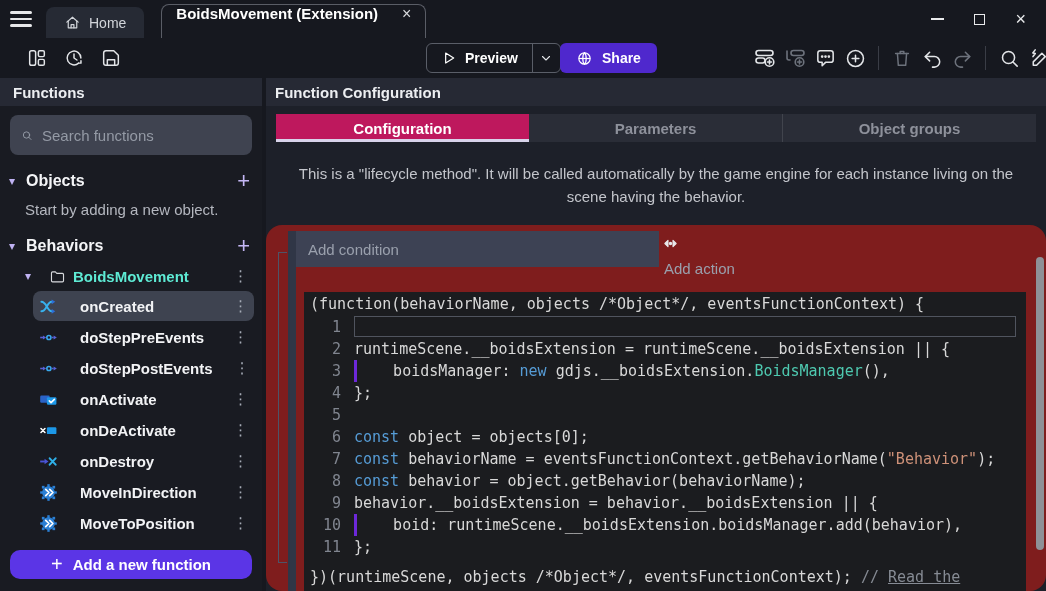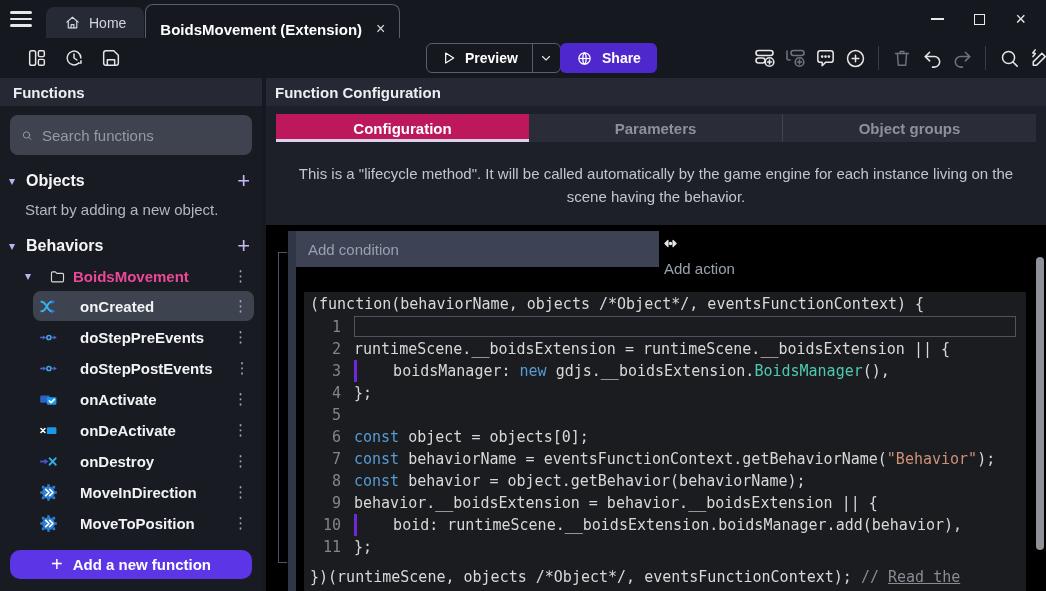--- a/index.html
+++ b/index.html
@@ -7,23 +7,23 @@
               font-family:"Liberation Sans", sans-serif; color:#e8e9ec; }
   .app { position:relative; width:1046px; height:591px; }
 
   
   .titlebar { position:absolute; top:0; left:0; width:1046px; height:38px;
               display:flex; align-items:flex-end; background:#16181f; }
   .hamburger { align-self:center; margin:0 14px 0 10px; width:22px; cursor:pointer; }
   .hamburger span { display:block; height:2.5px; background:#e7e8ea; border-radius:2px; margin:4px 0; }
   .tab-home { height:31px; padding:0 18px; background:#262a34; border-radius:8px 8px 0 0;
               display:flex; align-items:center; gap:8px; color:#d2d5da; font-size:14px; }
-  .tab-active { height:34px; margin-left:1px; padding:0 14px; background:#16181f;
+  .tab-active { height:34px; margin-left:17px; padding:0 14px; background:#16181f;
                 border:1px solid #5a5d66; border-bottom:none; border-radius:8px 8px 0 0;
-                display:flex; align-items:flex-end; gap:14px; color:#ffffff; font-weight:700; font-size:15px; }
+                display:flex; align-items:flex-start; gap:24px; color:#ffffff; font-weight:700; font-size:15px; }
   .tab-close { color:#d8dadd; font-size:16px; font-weight:400; cursor:pointer; }
   .win-controls { margin-left:auto; align-self:center; display:flex; gap:30px; margin-right:20px; align-items:center; }
   .win-min { width:13px; height:2px; background:#e9eaec; display:inline-block; }
   .win-max { width:11px; height:11px; border:1.5px solid #e9eaec; display:inline-block; }
   .win-close { color:#e9eaec; font-size:18px; line-height:12px; }
 
   
   .toolbar { position:absolute; top:38px; left:12px; width:1046px; height:40px; background:#16181f; }
   .tb-left { position:absolute; left:12px; top:7px; display:flex; gap:11px; }
   .tb-icon { width:26px; height:26px; display:flex; align-items:center; justify-content:center; cursor:pointer; }
@@ -51,21 +51,21 @@
   .search-box input { flex:1; background:transparent; border:none; outline:none;
                       font-size:15px; color:#e8e9ec; font-family:"Liberation Sans",sans-serif; }
   .search-box input::placeholder { color:#949aa5; }
   .section-row { display:flex; align-items:center; margin-top:13px; padding:0 12px 0 9px; height:26px; }
   .caret { color:#bfb2f2; font-size:12px; width:17px; display:inline-block; }
   .section-label { font-size:16px; font-weight:700; color:#f4f5f7; }
   .section-plus { margin-left:auto; color:#c4b7f4; font-size:22px; font-weight:300; line-height:20px; cursor:pointer; }
   .empty-text { color:#b4b7bf; font-size:15px; padding:7px 0 2px 25px; }
   .folder-row { display:flex; align-items:center; height:28px; margin-top:3px; padding:0 14px 0 25px; gap:7px; }
   .folder-row svg { stroke:#d7d9dd; fill:none; stroke-width:1.6; stroke-linejoin:round; }
-  .folder-label { font-size:15px; font-weight:700; color:#ec4899; }
+  .folder-label { font-size:15px; font-weight:700; color:#5eead4; }
   .kebab { margin-left:auto; color:#a5abb6; font-size:15px; cursor:pointer; }
   .fn-list { margin-top:1px; }
   .fn-item { display:flex; align-items:center; gap:22px; height:30px; margin:1px 8px 1px 33px;
              padding:0 6px 0 6px; border-radius:8px; cursor:pointer; }
   .fn-item.selected { background:#3e4350; }
   .fn-label { font-size:15px; font-weight:700; color:#f2f3f5; }
   .fn-icon { width:19px; height:19px; flex:0 0 19px; }
   .add-fn-btn { position:absolute; left:10px; right:10px; bottom:12px; height:29px; background:#5b35e6;
                 border:none; border-radius:10px; display:flex; align-items:center; justify-content:center;
                 gap:10px; color:#fff; font-weight:700; font-size:15px; cursor:pointer; }
@@ -77,21 +77,21 @@
   .main-tabs { display:flex; margin:8px 10px 0 10px; height:28px; }
   .main-tab { flex:1; display:flex; align-items:center; justify-content:center; font-size:15px;
               font-weight:700; background:#2a2d37; color:#8e919b; cursor:pointer; position:relative;
               border-right:1px solid #41444d; }
   .main-tab:last-child { border-right:none; }
   .main-tab.active { background:#be185d; color:#ffffff; border-right:none; }
   .main-tab.active::after { content:""; position:absolute; left:0; right:0; bottom:0; height:3px; background:#d8d3ea; }
   .description { padding:20px 30px 0 30px; text-align:center; color:#c3c5cb; font-size:15px; line-height:1.55; }
 
   
-  .events { position:absolute; left:0; right:0; top:147px; bottom:0; background:#000000; }
+  .events { position:absolute; left:0; right:0; top:147px; bottom:0; background:#7f1d1d;border-radius:16px; }
   .event-bracket { position:absolute; left:12px; top:27px; bottom:28px; width:9px;
                    border-left:1px solid #4e5468; border-top:1px solid #4e5468; border-bottom:1px solid #4e5468; }
   .event-block { position:absolute; left:22px; right:20px; top:6px; bottom:0;
                  border-left:8px solid #303646; }
   .event-top { display:flex; }
   .cond-cell { width:363px; height:36px; background:#3d4254; color:#9aa0ad; font-size:15px;
                display:flex; align-items:center; padding-left:12px; cursor:pointer; }
   .action-col { flex:1; }
   .js-title { height:25px; display:flex; align-items:center; gap:5px; padding-left:4px;
               color:#f0f1f3; font-size:15px; }

